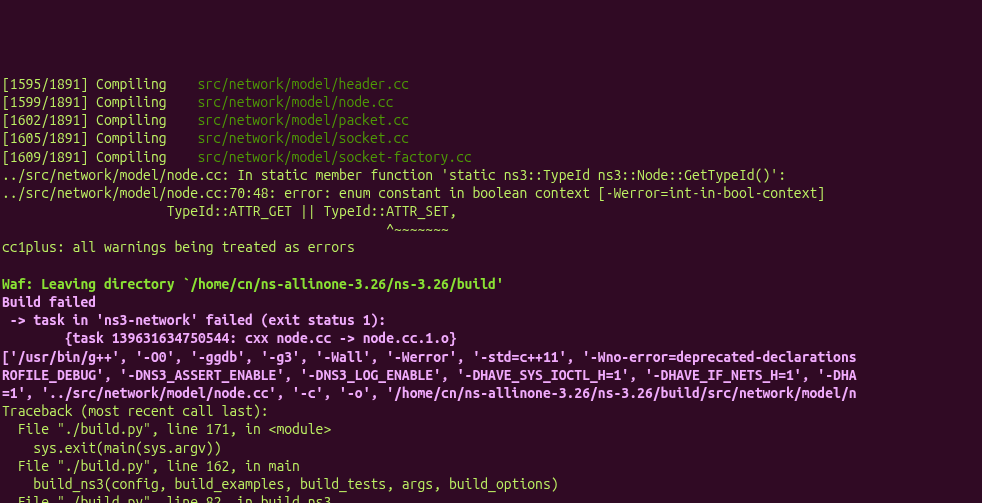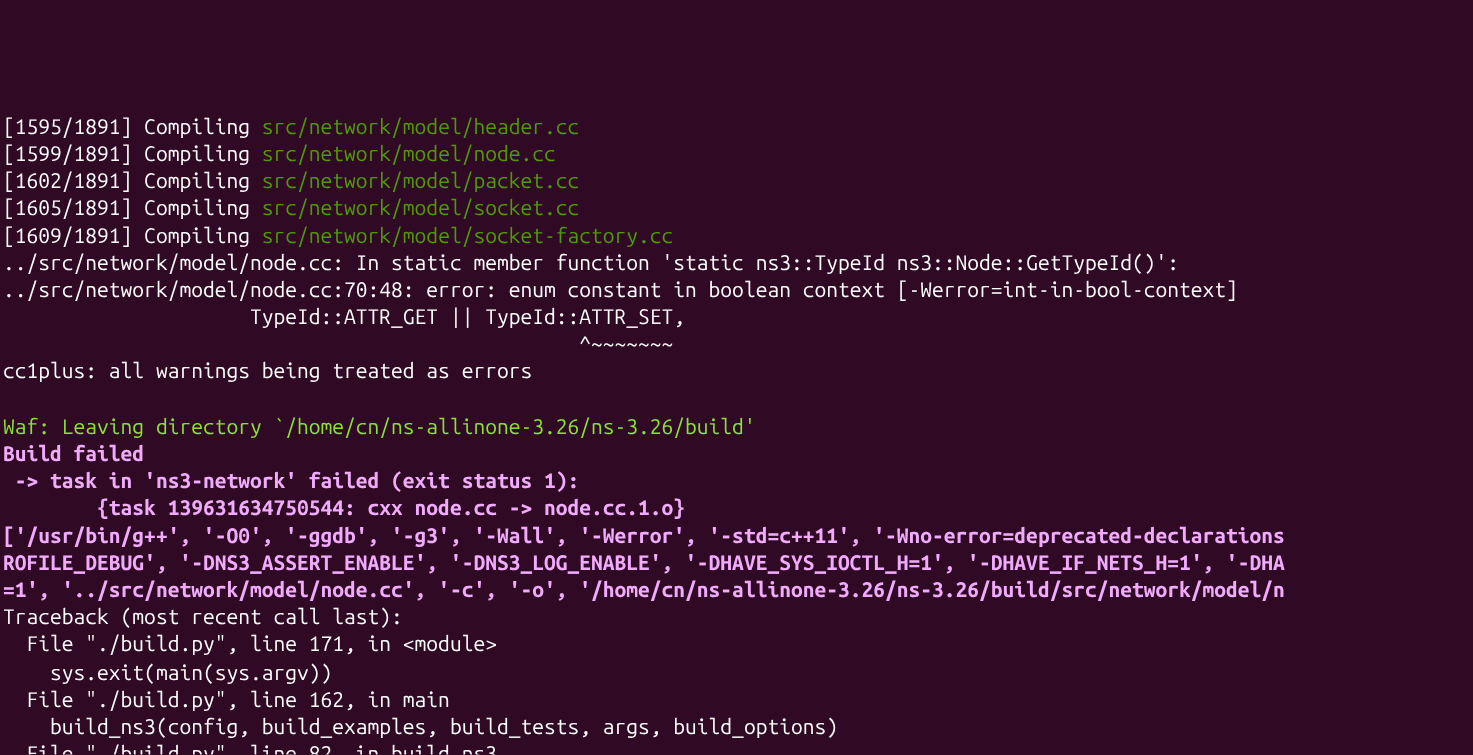--- a/index.html
+++ b/index.html
@@ -12,23 +12,23 @@
       font-family: 'Ubuntu Mono', 'DejaVu Sans Mono', 'Courier New', monospace;
       font-size: 14px;
       line-height: 1.3;
       color: #ffffff;
       padding: 2px;
       width: 982px;
       height: 503px;
       overflow: hidden;
       white-space: pre;
     }
-    .white { color: #ffffff; }
-    .green { color: #4e9a06; }
-    .lime { color: #8ae234; }
+    .white { color: #bef264; }
+    .green { color: #4e9a06; margin-left: 23px; }
+    .lime { color: #8ae234; font-weight: bold; }
     .red { color: #f0abfc; font-weight: bold; }
     .line { display: block; }
   </style>
 </head>
 <body>
 
 
 
 <div id="terminal"><span class="line"><span class="white">[1595/1891] Compiling </span><span class="green">src/network/model/header.cc</span></span><span class="line"><span class="white">[1599/1891] Compiling </span><span class="green">src/network/model/node.cc</span></span><span class="line"><span class="white">[1602/1891] Compiling </span><span class="green">src/network/model/packet.cc</span></span><span class="line"><span class="white">[1605/1891] Compiling </span><span class="green">src/network/model/socket.cc</span></span><span class="line"><span class="white">[1609/1891] Compiling </span><span class="green">src/network/model/socket-factory.cc</span></span><span class="line"><span class="white">../src/network/model/node.cc: In static member function 'static ns3::TypeId ns3::Node::GetTypeId()':</span></span><span class="line"><span class="white">../src/network/model/node.cc:70:48: error: enum constant in boolean context [-Werror=int-in-bool-context]</span></span><span class="line"><span class="white">                     TypeId::ATTR_GET || TypeId::ATTR_SET,</span></span><span class="line"><span class="white">                                                 ^~~~~~~~</span></span><span class="line"><span class="white">cc1plus: all warnings being treated as errors</span></span><span class="line"><span class="white"> </span></span><span class="line"><span class="lime">Waf: Leaving directory `/home/cn/ns-allinone-3.26/ns-3.26/build'</span></span><span class="line"><span class="red">Build failed</span></span><span class="line"><span class="red"> -&gt; task in 'ns3-network' failed (exit status 1):</span></span><span class="line"><span class="red">        {task 139631634750544: cxx node.cc -&gt; node.cc.1.o}</span></span><span class="line"><span class="red">['/usr/bin/g++', '-O0', '-ggdb', '-g3', '-Wall', '-Werror', '-std=c++11', '-Wno-error=deprecated-declarations</span></span><span class="line"><span class="red">ROFILE_DEBUG', '-DNS3_ASSERT_ENABLE', '-DNS3_LOG_ENABLE', '-DHAVE_SYS_IOCTL_H=1', '-DHAVE_IF_NETS_H=1', '-DHA</span></span><span class="line"><span class="red">=1', '../src/network/model/node.cc', '-c', '-o', '/home/cn/ns-allinone-3.26/ns-3.26/build/src/network/model/n</span></span><span class="line"><span class="white">Traceback (most recent call last):</span></span><span class="line"><span class="white">  File "./build.py", line 171, in &lt;module&gt;</span></span><span class="line"><span class="white">    sys.exit(main(sys.argv))</span></span><span class="line"><span class="white">  File "./build.py", line 162, in main</span></span><span class="line"><span class="white">    build_ns3(config, build_examples, build_tests, args, build_options)</span></span><span class="line"><span class="white">  File "./build.py", line 82, in build_ns3</span></span></div>
 

